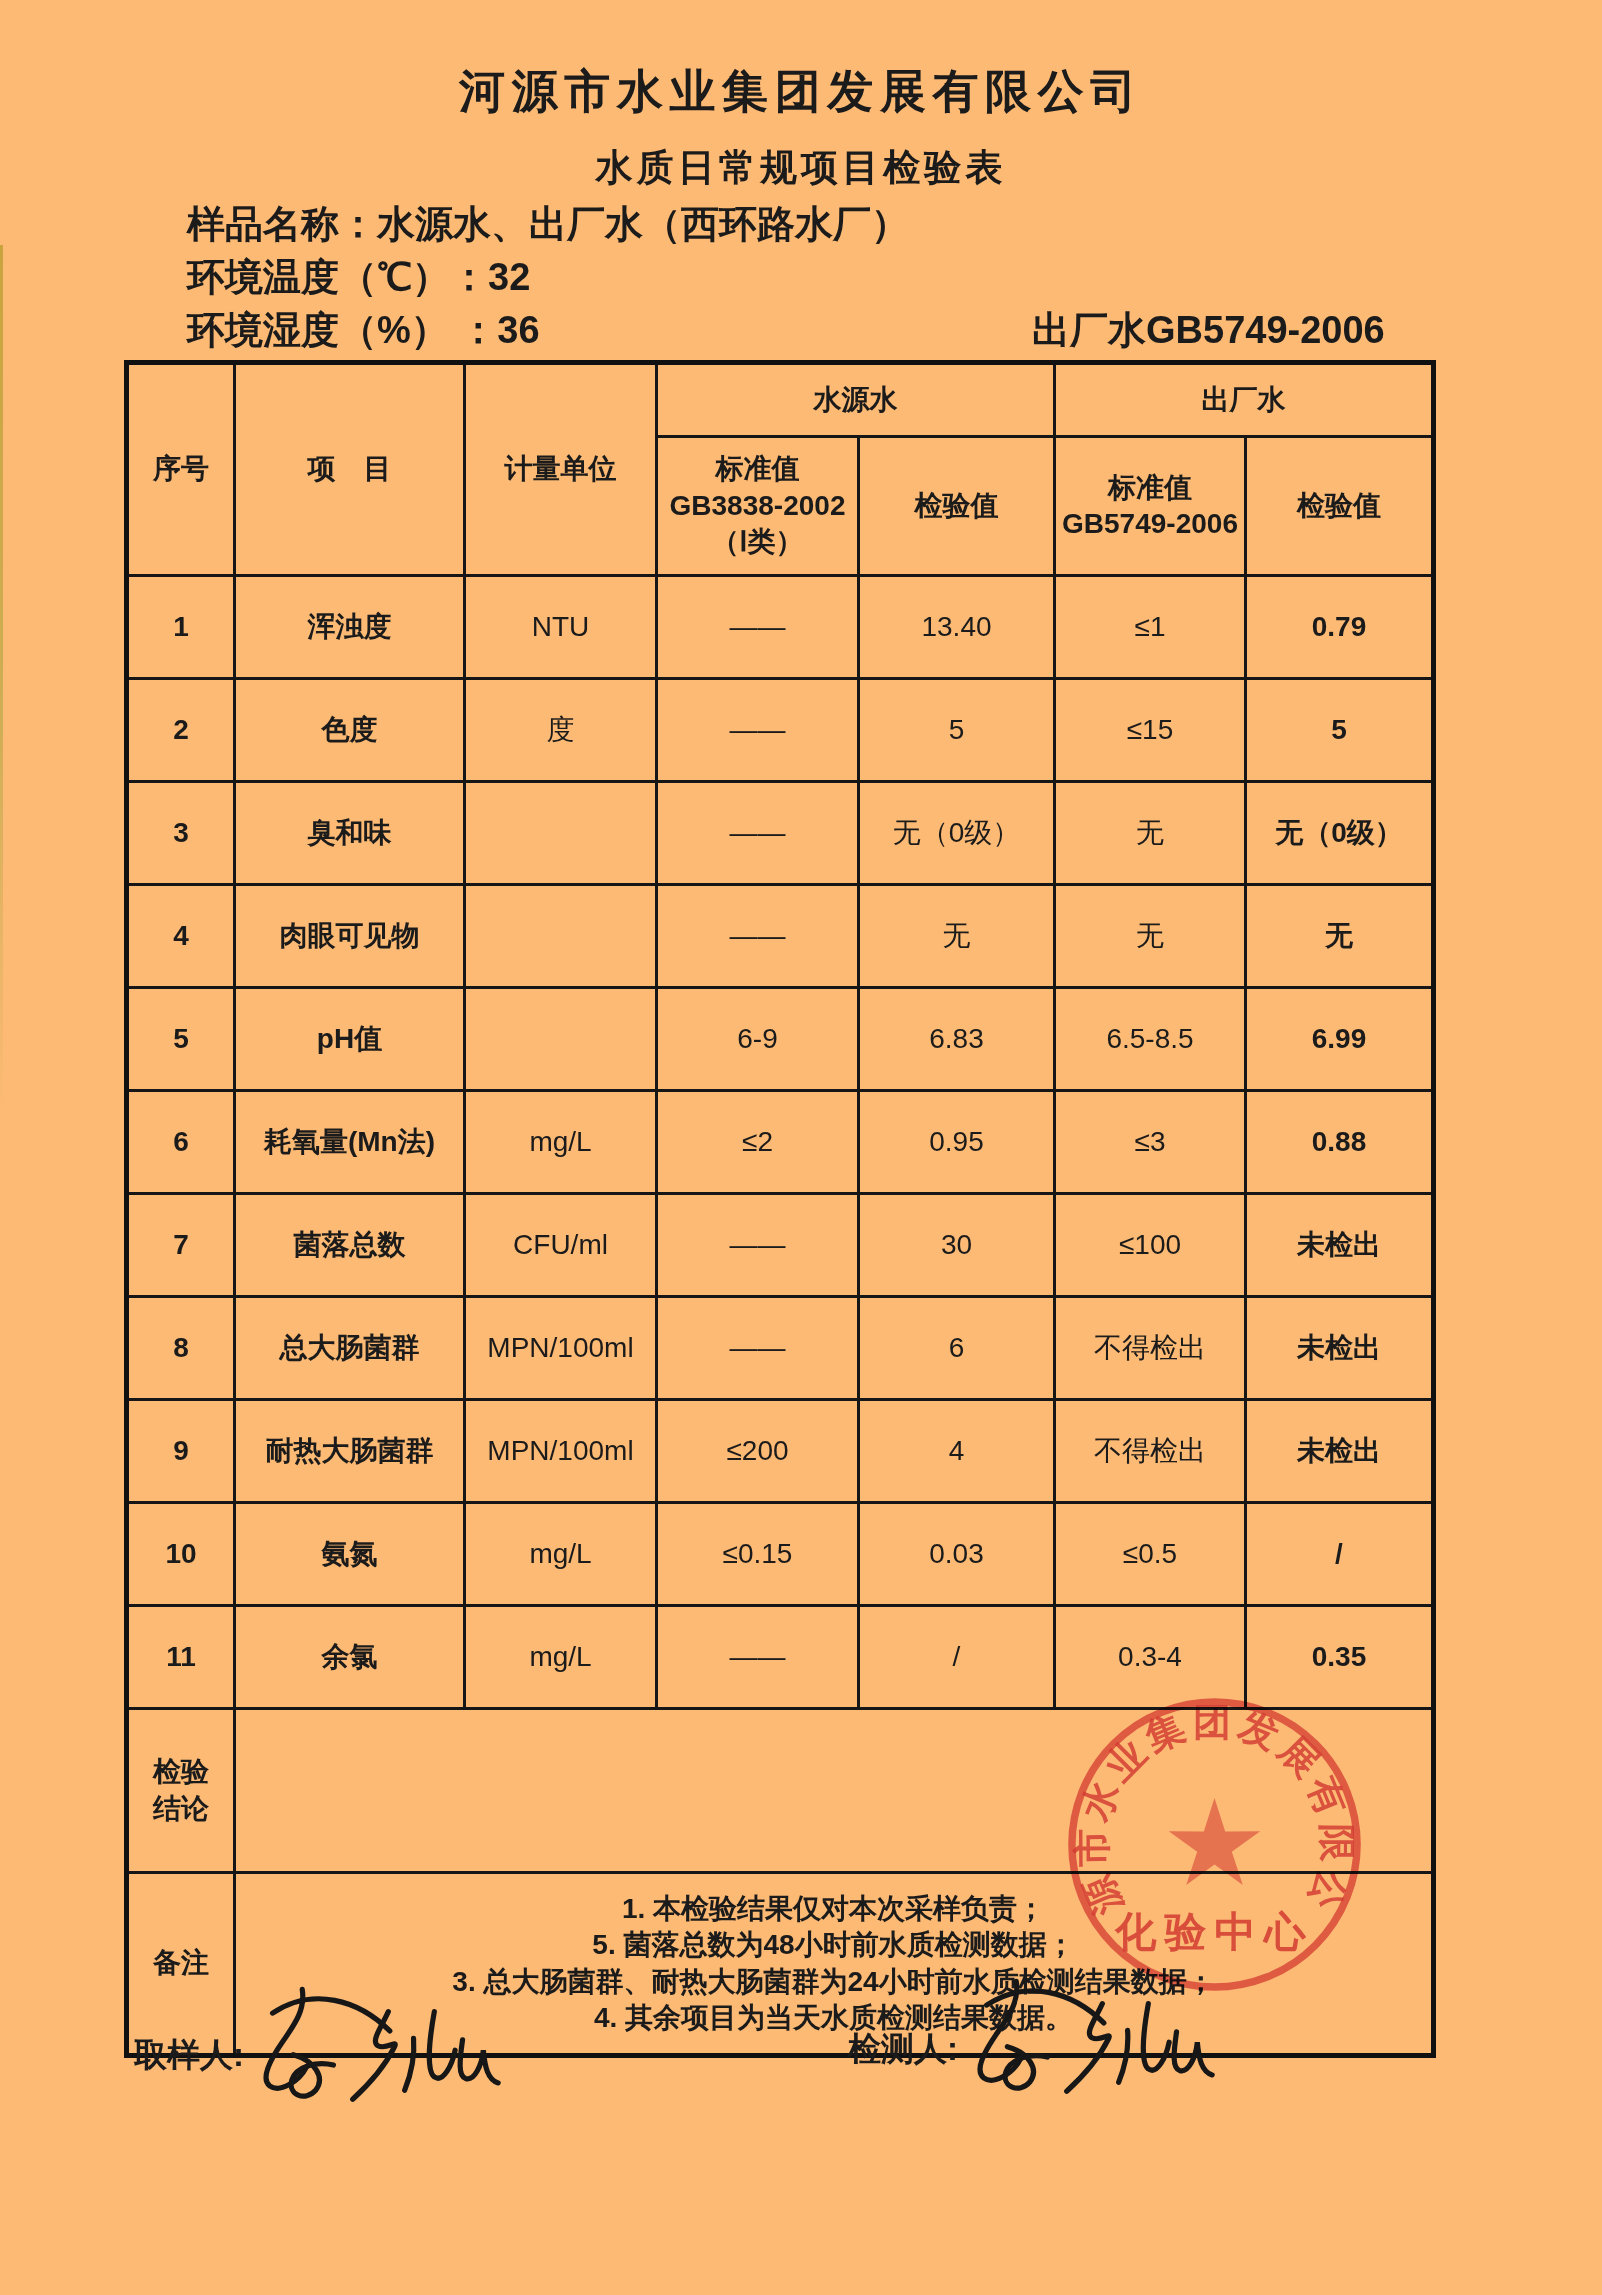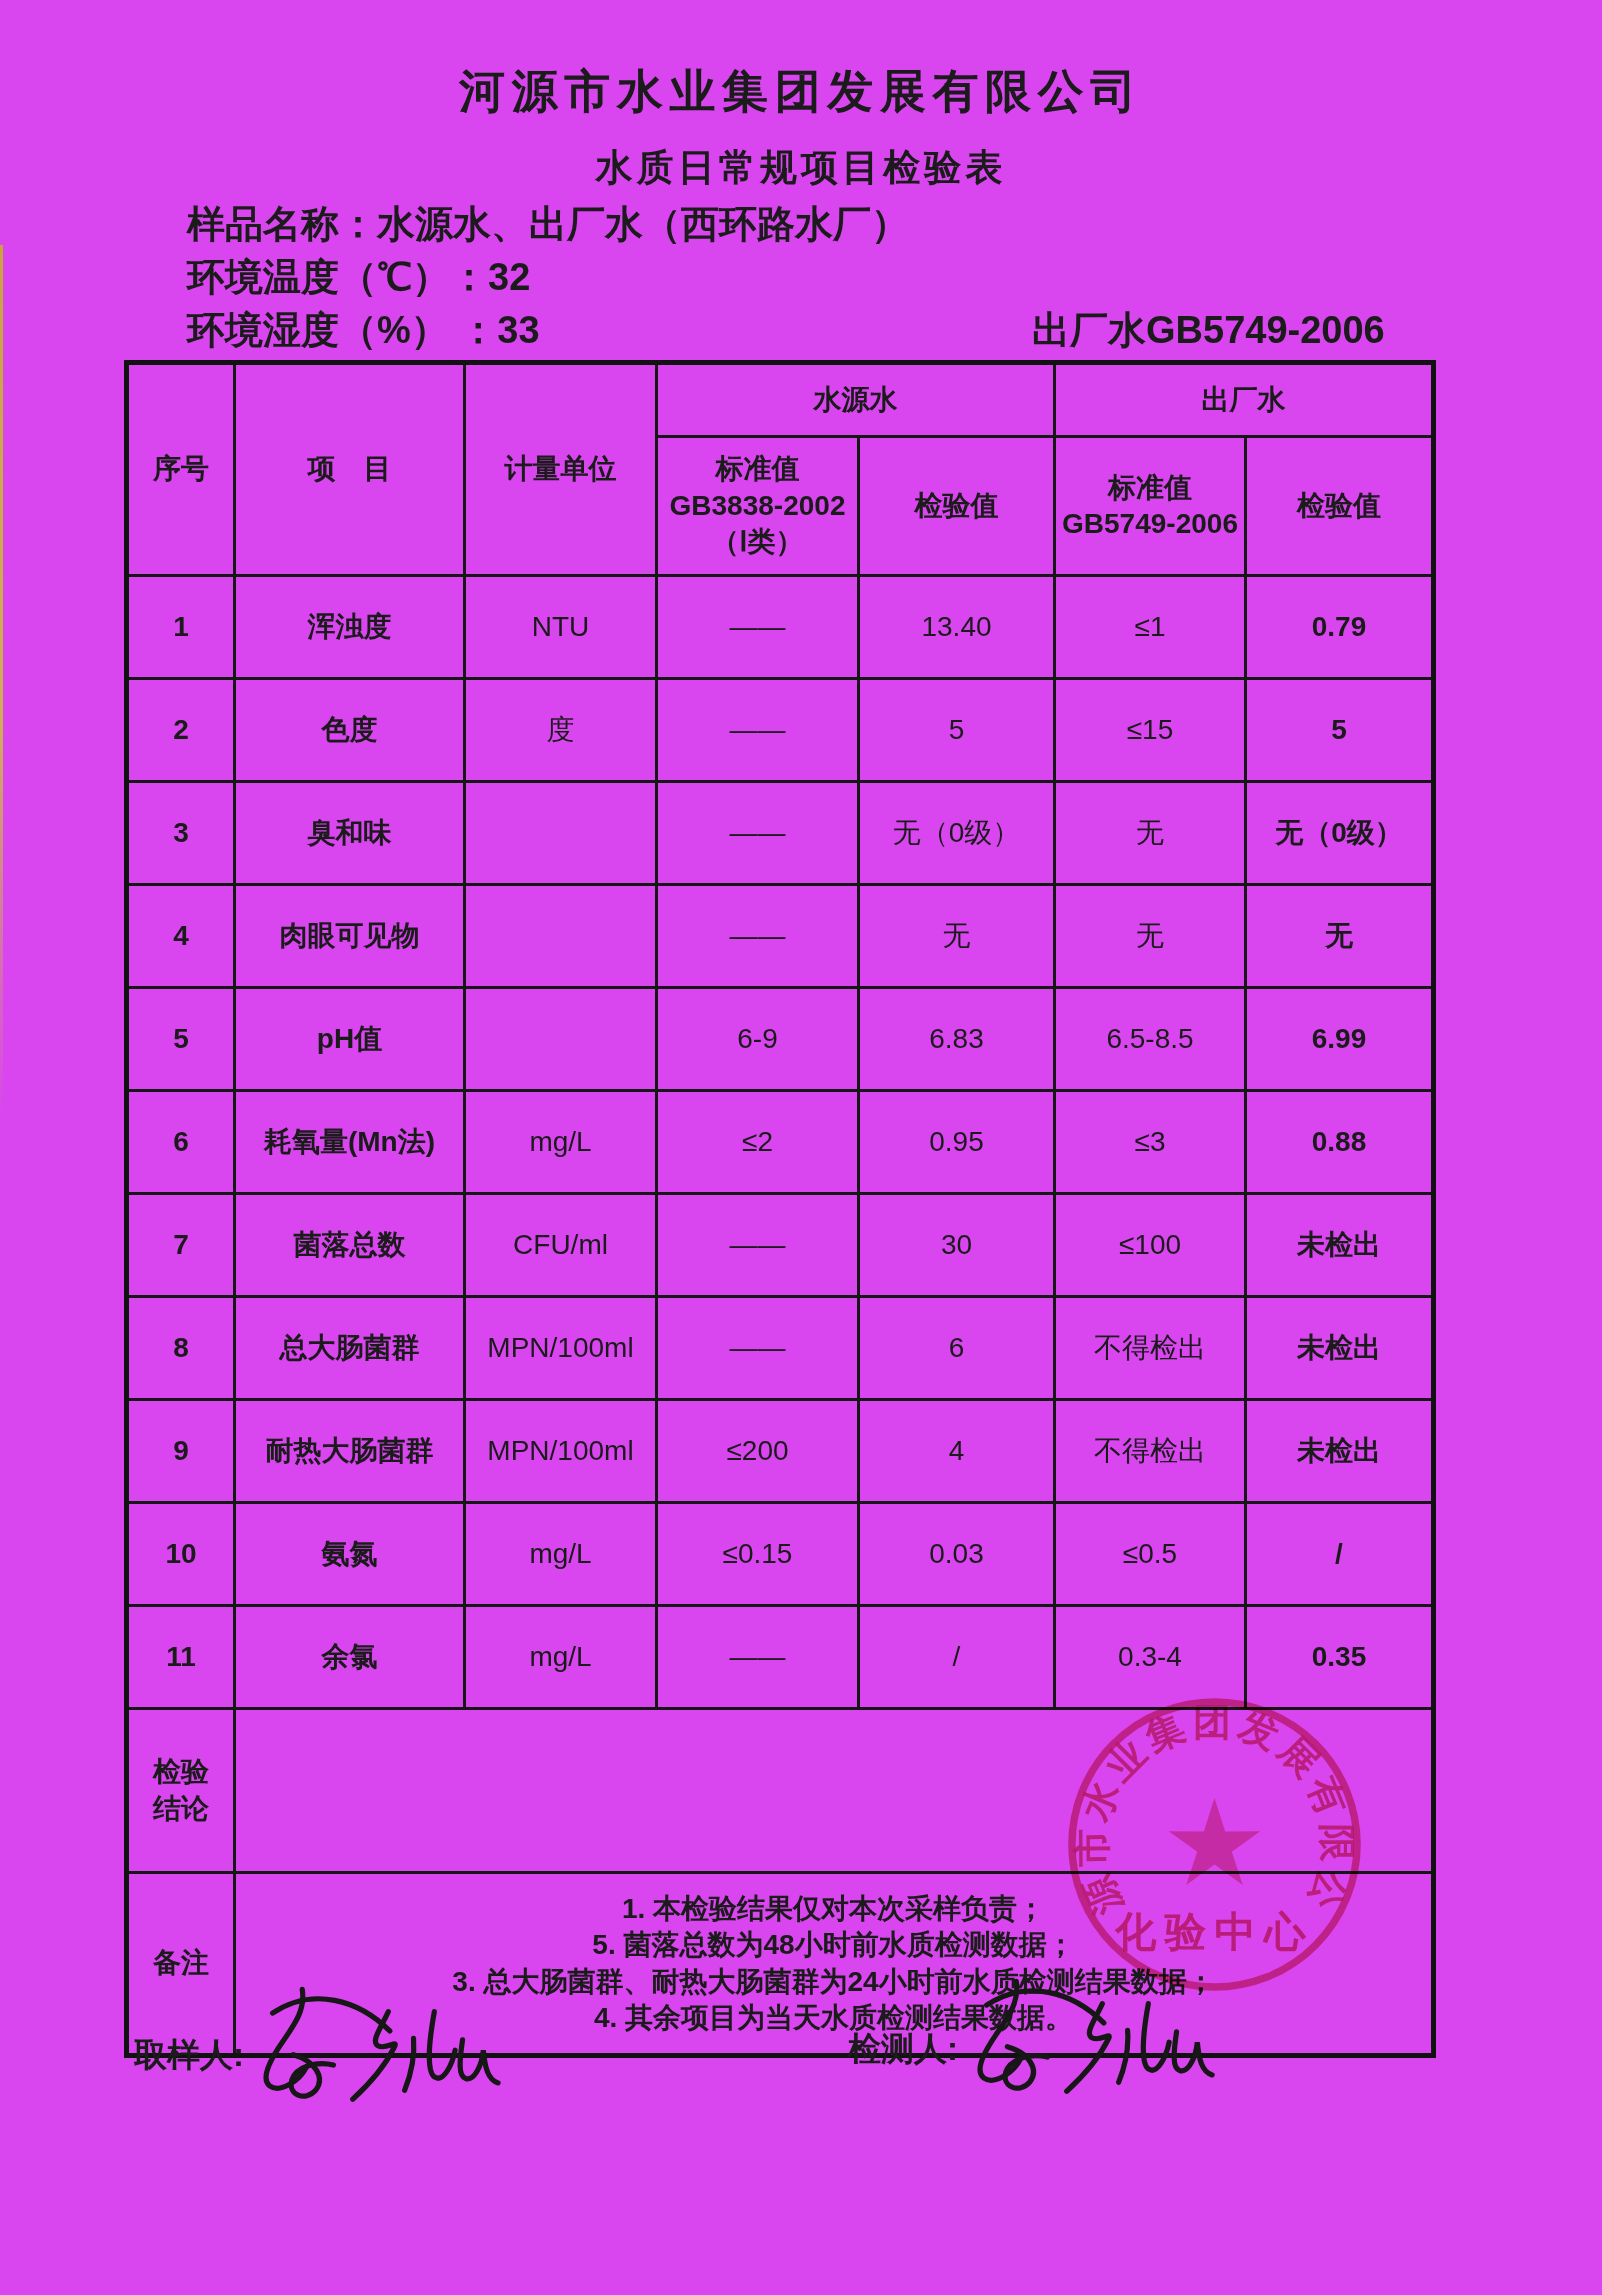--- a/index.html
+++ b/index.html
@@ -1,19 +1,19 @@
 <!DOCTYPE html>
 <html style="font-size:13.3px"><head>
 <meta charset="utf-8">
 <style>
   html,body{margin:0;padding:0;background:#e8e8e8;}
   .page{
     position:relative;
     width:1602px;height:2295px;
-    background:#d946ef;
+    background:#fdba74;
     font-family:"Liberation Sans", sans-serif;
     color:#1b1b1b;
     overflow:hidden;
   }
   .edge-strip{
     position:absolute;left:0;top:245px;width:3.3px;height:871px;
     background:linear-gradient(to bottom,#c9a43e 0%,#cfae55 55%,rgba(207,174,85,0) 100%);
   }
   .doc-title{
     position:absolute;top:61px;left:0;width:100%;
@@ -59,21 +59,21 @@
 
 <div class="page">
 
   <div class="edge-strip"></div>
 
   <div class="doc-title">河源市水业集团发展有限公司</div>
   <div class="form-title">水质日常规项目检验表</div>
 
   <div class="info" style="left:187px;top:199px">样品名称：水源水、出厂水（西环路水厂）</div>
   <div class="info" style="left:187px;top:252px">环境温度（℃）：32</div>
-  <div class="info" style="left:187px;top:305px">环境湿度（%） ：33</div>
+  <div class="info" style="left:187px;top:305px">环境湿度（%） ：36</div>
   <div class="info" style="left:1032px;top:305px">出厂水GB5749-2006</div>
 
   <table class="report">
     <colgroup>
       <col style="width:108px">
         <col style="width:230px">
         <col style="width:192px">
       <col style="width:202px">
         <col style="width:196px">
         <col style="width:191px">

